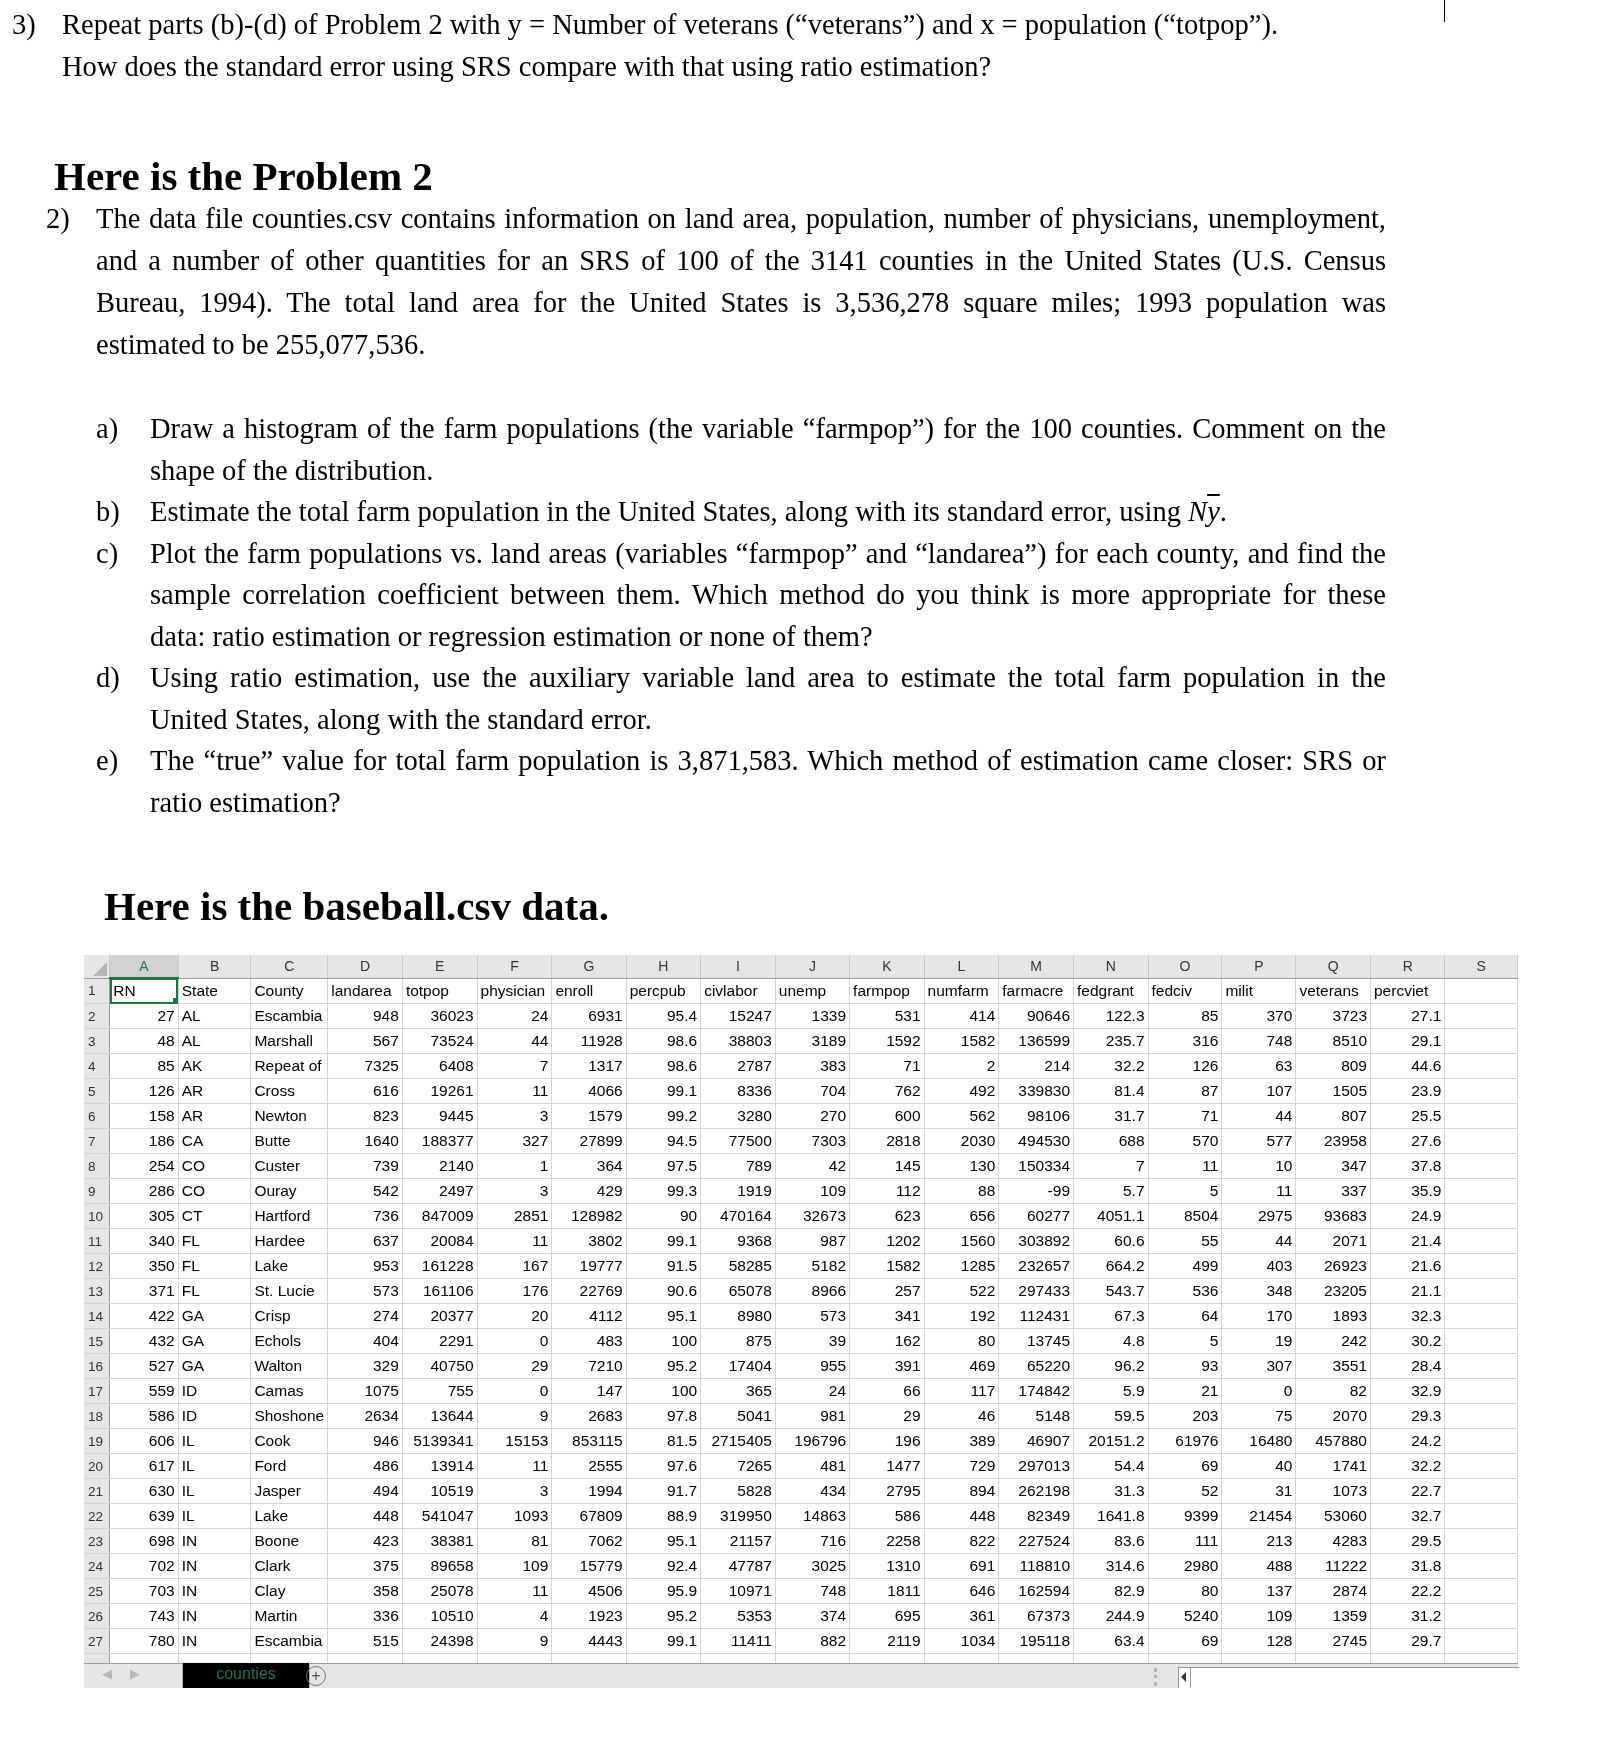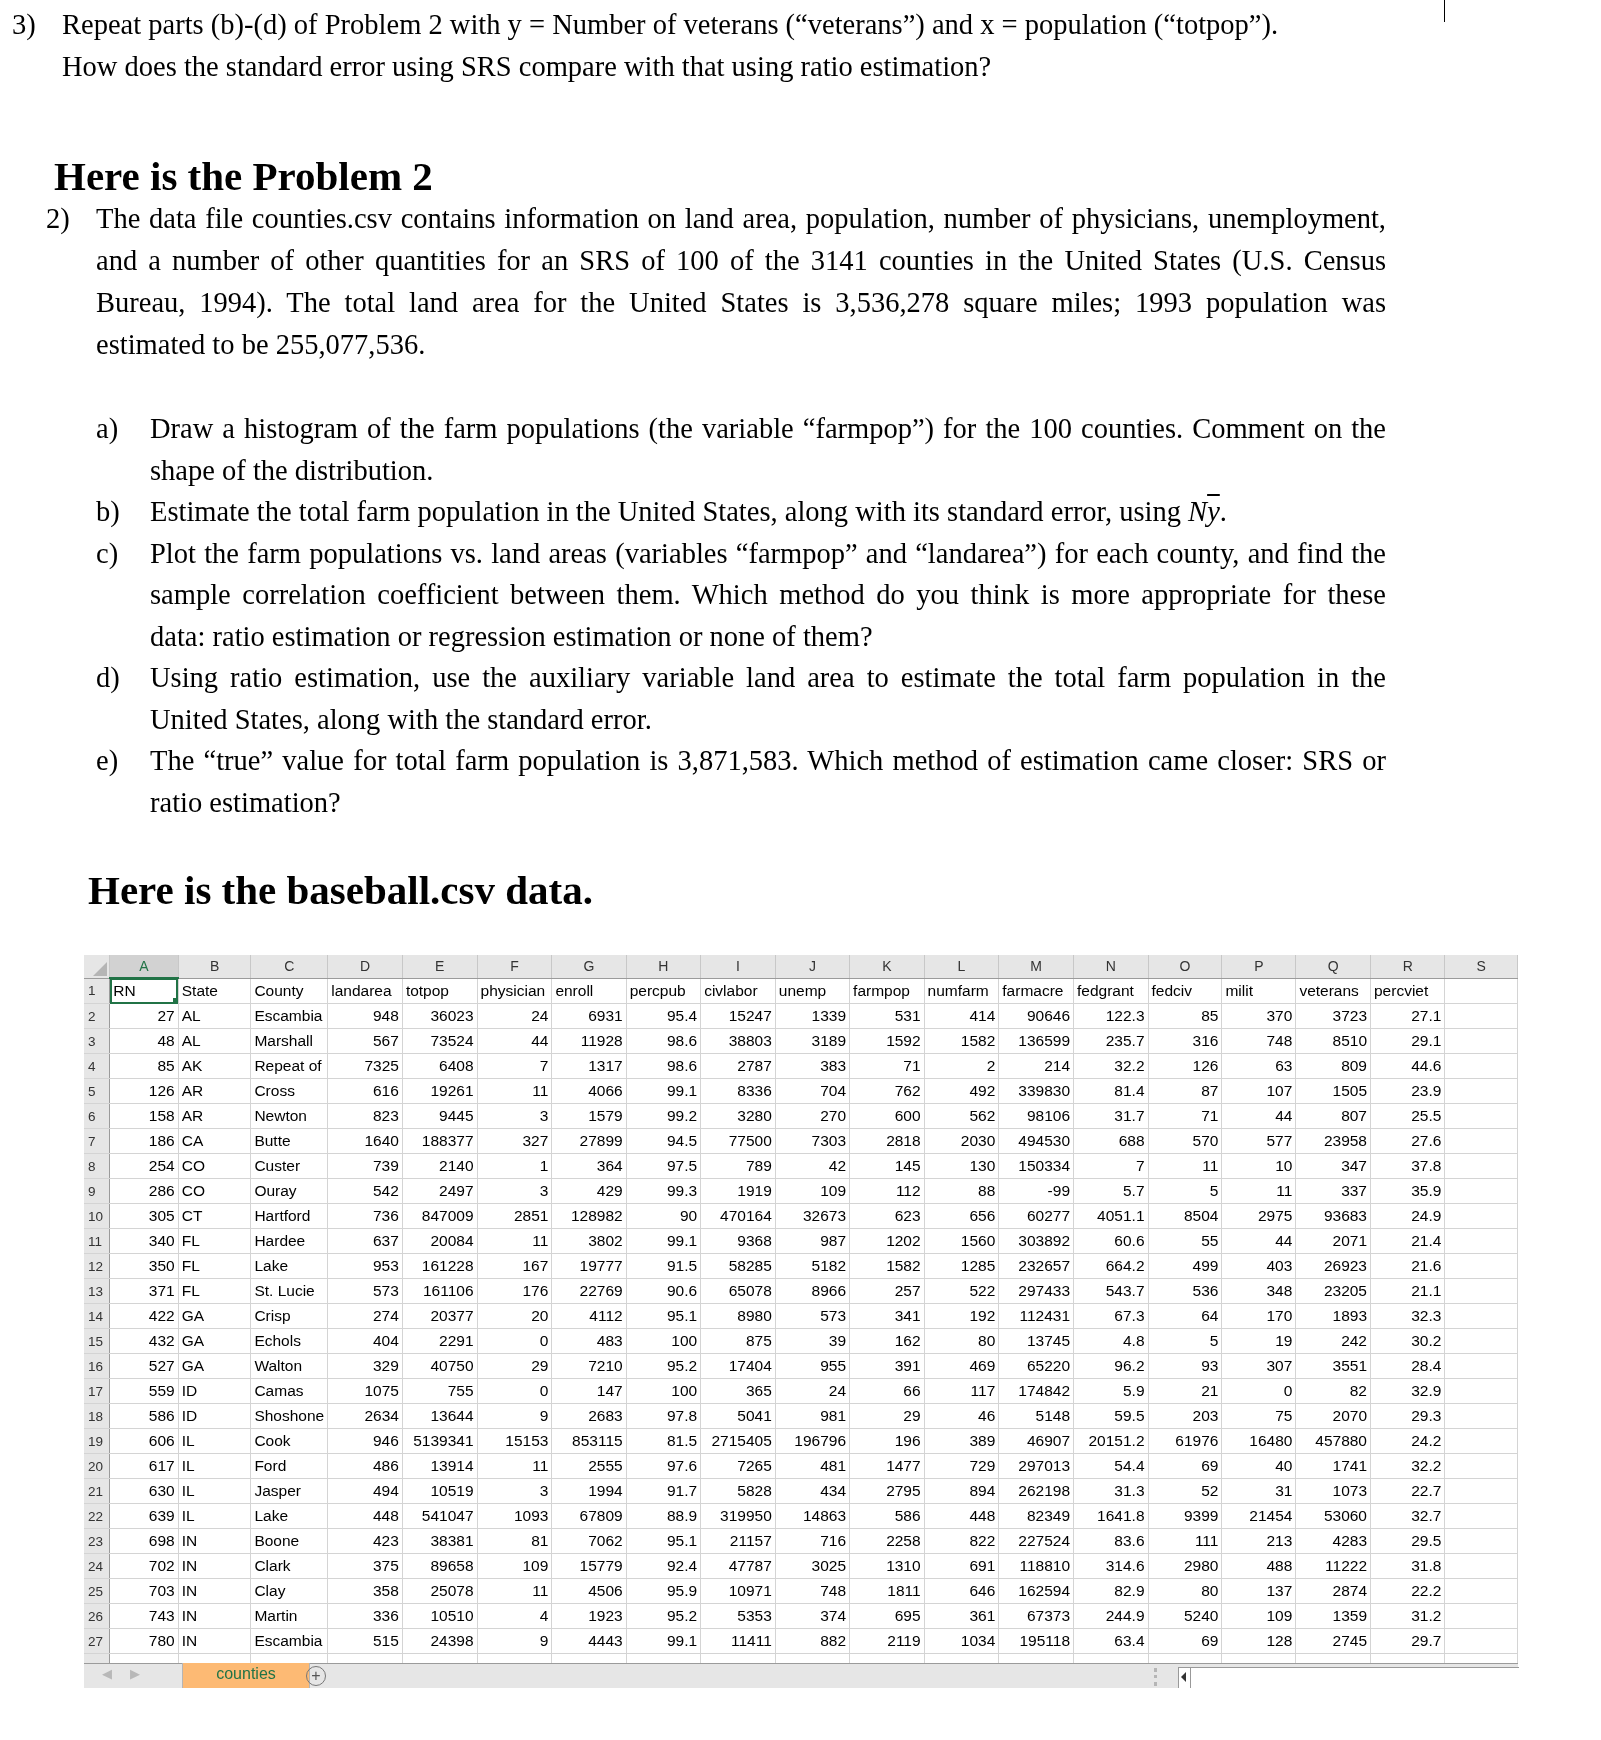--- a/index.html
+++ b/index.html
@@ -18,21 +18,21 @@
   .p2 .num { width: 50px; flex: none; }
   .p2 .body { text-align: justify; text-align-last: left; width: 1290px; }
 
   .parts { position: absolute; left: 96px; top: 408px; width: 1290px; font-size: 28.5px; line-height: 41.5px; }
   .parts .part { display: flex; }
   .parts .lab { width: 54px; flex: none; }
   .parts .txt { width: 1236px; text-align: justify; text-align-last: left; }
   .ital { font-style: italic; }
   .ybar { text-decoration: overline; font-style: italic; }
 
-  .h-data { position: absolute; left: 88px; top: 866px; font-size: 41px; font-weight: bold; margin: 0; }
+  .h-data { position: absolute; left: 88px; top: 866px; font-size: 41px; font-weight: bold; margin: 16px; }
 
   
   .sheet { position: absolute; left: 84px; top: 955px; width: 1434px; height: 718px; overflow: hidden; background: #fff;
            font-family: "Liberation Sans", "DejaVu Sans", sans-serif; font-size: 15.5px; }
   .grid { border-collapse: collapse; table-layout: fixed; }
   .grid td, .grid th { height: 24px; padding: 0 3px; border-right: 1px solid #d4d4d4; border-bottom: 1px solid #d4d4d4;
                        white-space: nowrap; overflow: hidden; font-weight: normal; }
   .grid thead th { background: #e6e6e6; color: #333; text-align: center; height: 22px; border-right: 1px solid #c8c8c8; border-bottom: 1px solid #9b9b9b; font-size: 14px; }
   .grid thead th.sel { background: #d2d2d2; color: #217346; border-bottom: 2px solid #217346; }
   .grid .corner { background: #e6e6e6; position: relative; }
@@ -40,21 +40,21 @@
   .grid .rh { background: #e6e6e6; color: #333; text-align: left; font-size: 13.5px; border-right: 1px solid #9b9b9b; padding-left: 4px; }
   .grid td.num { text-align: right; }
   .grid td.txt { text-align: left; }
   .grid td.active { outline: 2px solid #217346; outline-offset: -2px; position: relative; }
   .grid td.active::after { content: ""; position: absolute; right: -1px; bottom: -1px; width: 6px; height: 6px; background: #217346; }
   .grid tr.partial td { height: 12px; color: #000; line-height: 28px; vertical-align: top; }
 
   .tabbar { position: absolute; left: 84px; top: 1663px; width: 1434px; height: 24px; background: #e6e6e6; border-top: 1px solid #9b9b9b;
             font-family: "Liberation Sans", "DejaVu Sans", sans-serif; }
   .tabbar .nav { position: absolute; left: 18px; top: 2px; color: #b8b8b8; font-size: 13px; letter-spacing: 18px; }
-  .tabbar .tab { position: absolute; left: 98px; top: -1px; width: 126px; height: 25px; background: #fdba74; border-left: 1px solid #b5b5b5; border-right: 1px solid #b5b5b5;
+  .tabbar .tab { position: absolute; left: 98px; top: -1px; width: 126px; height: 25px; background: #000000; border-left: 1px solid #b5b5b5; border-right: 1px solid #b5b5b5;
                  color: #217346; font-size: 16px; text-align: center; line-height: 22px; }
   .tabbar .add { position: absolute; left: 222px; top: 2px; width: 18px; height: 18px; border: 1px solid #777; border-radius: 50%;
                  font-size: 16px; line-height: 17px; text-align: center; color: #555; }
   .tabbar .dots { position: absolute; left: 1070px; top: 4px; width: 3px; height: 18px; border-left: 3px dotted #b5b5b5; }
   .tabbar .hscroll { position: absolute; left: 1094px; top: 3px; width: 340px; height: 20px; background: #fff; border-left: 1px solid #999; border-top: 1px solid #999; }
   .tabbar .hscroll .arrow { position: absolute; left: 2px; top: 4px; width: 0; height: 0; border-top: 5px solid transparent; border-bottom: 5px solid transparent; border-right: 5px solid #333; }
   .tabbar .hscroll .sep { position: absolute; left: 11px; top: 0; width: 1px; height: 20px; background: #999; }
 </style>
 </head>
 <body>

